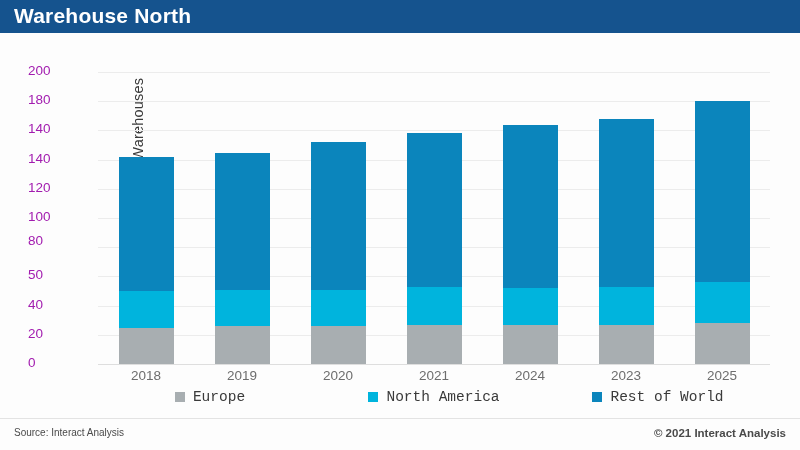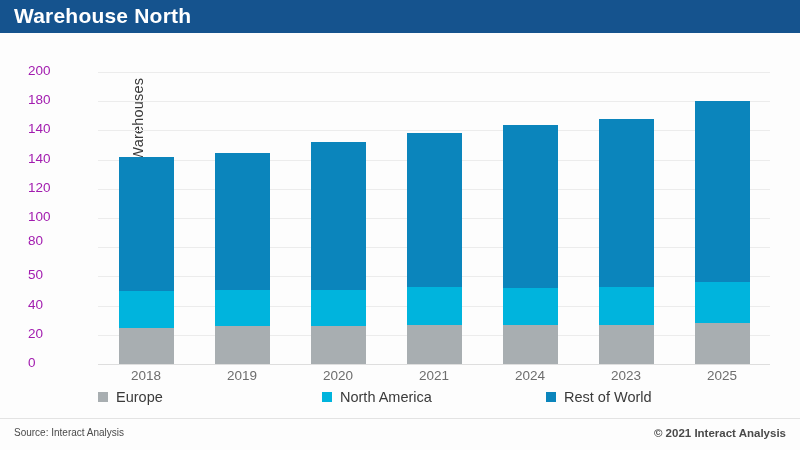--- a/index.html
+++ b/index.html
@@ -62,21 +62,21 @@
   .xtick{
     position:absolute;top:296px;left:0;width:100%;text-align:center;
     font-size:13.5px;color:#6d6d6d;
   }
 
   
   .legend{
     position:absolute;left:98px;top:352px;width:672px;height:24px;
     display:flex;align-items:center;
   }
-  .legend-item{display:flex;align-items:center;flex:1 1 0;}
+  .legend-item{display:flex;align-items:center;justify-content:center;flex:1 1 0;font-family:Liberation Mono, monospace;}
   .legend-swatch{width:10px;height:10px;margin-right:8px;display:inline-block;}
   .legend-label{font-size:14.5px;color:#3a3a3a;}
 
   
   .watermark{
     position:absolute;left:578px;top:399px;
     display:flex;align-items:center;opacity:0.55;
     pointer-events:none;
   }
   .wm-text{

